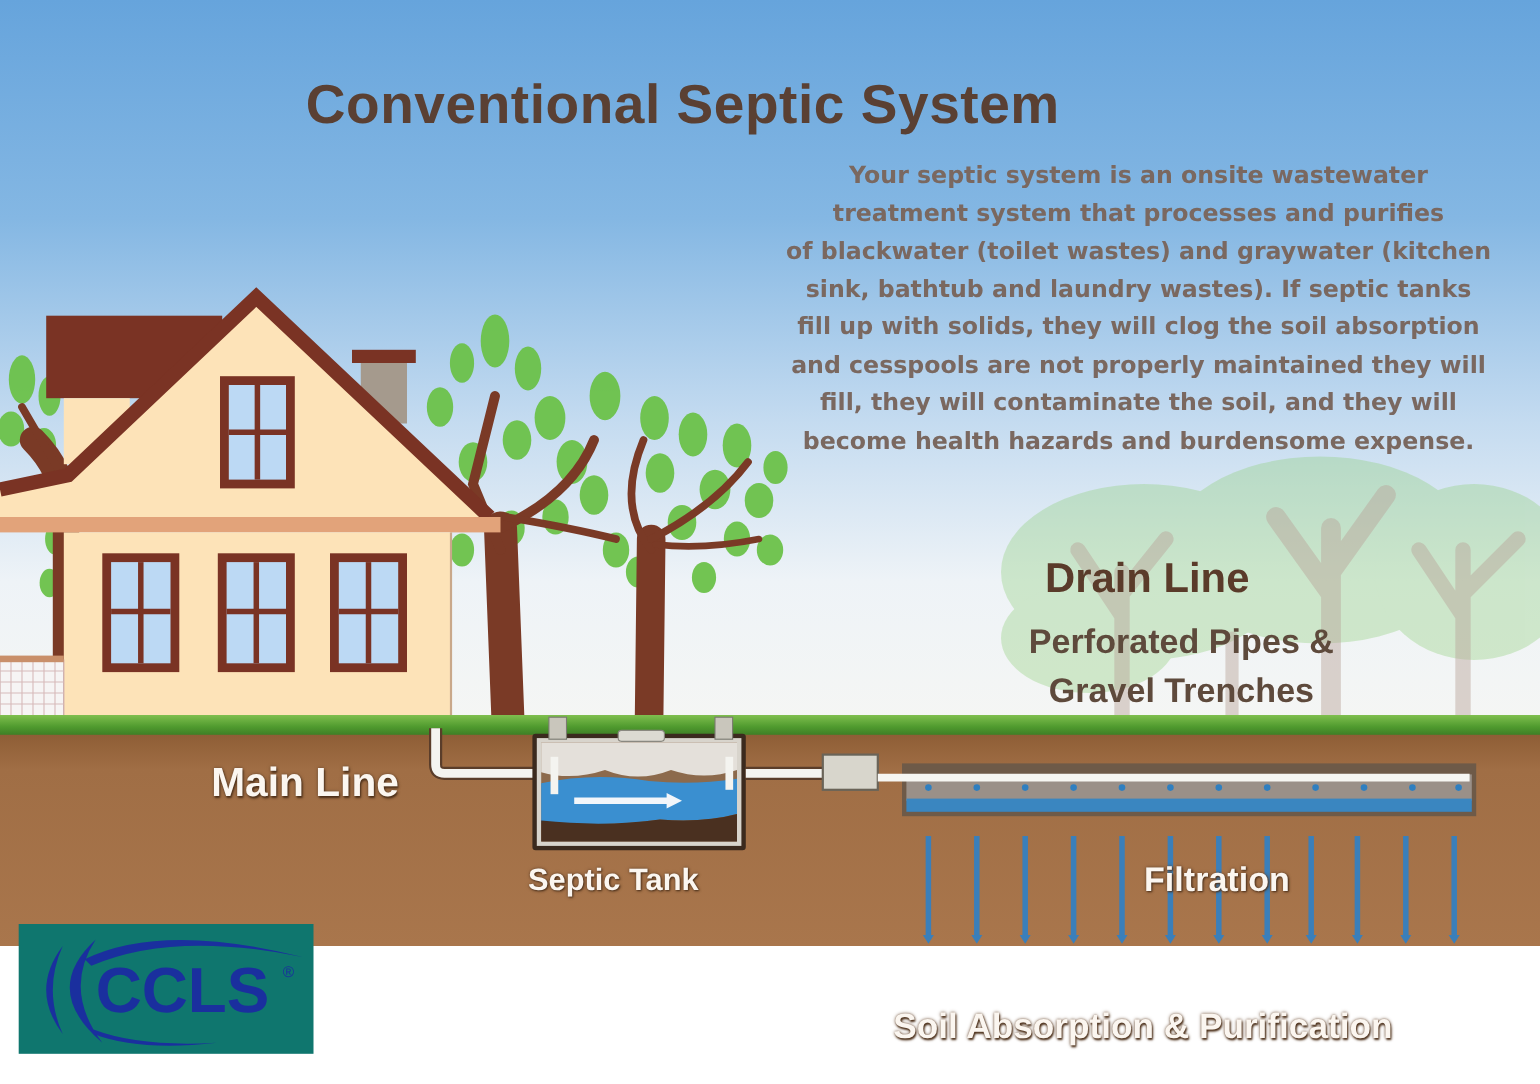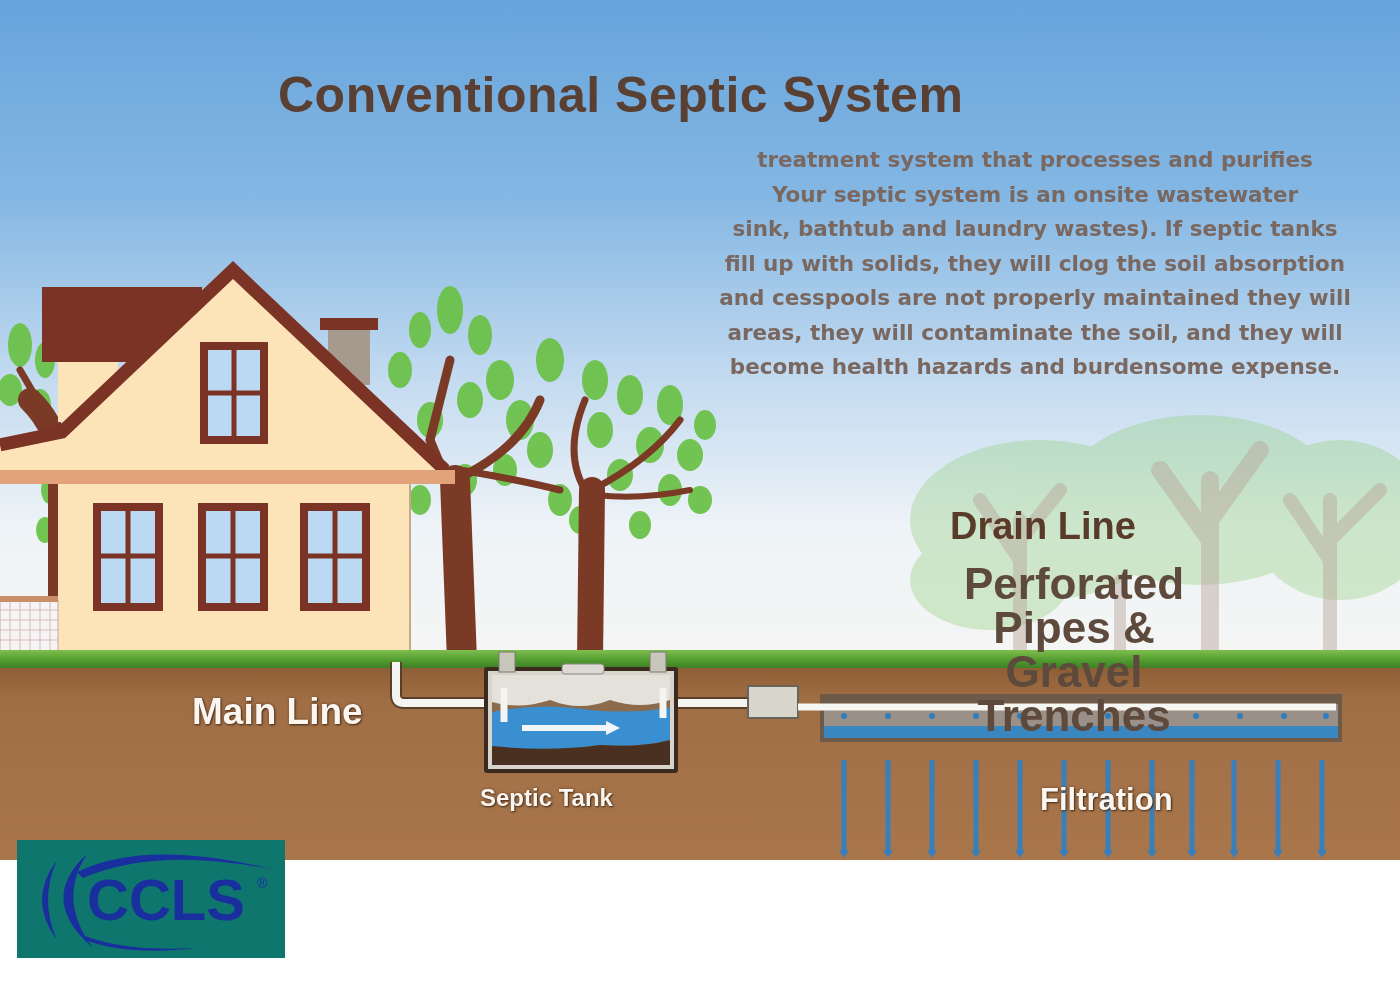--- a/index.html
+++ b/index.html
@@ -10,24 +10,24 @@
   .ground-top { position:absolute; left:0; top:660px; width:1400px; height:200px;
          background:linear-gradient(to bottom, #8a5a32 0%, #a06e45 20%, #a9764c 100%); }
   .ground-deep { position:absolute; left:0; top:820px; width:1400px; height:165px; }
   .grass { position:absolute; left:0; top:650px; width:1400px; height:18px;
          background:linear-gradient(to bottom, #7fbf4e 0%, #4f9a2e 60%, #3f7f26 100%); }
   .title { position:absolute; left:278px; top:66px; font-size:50px; font-weight:bold; color:#5a4033; letter-spacing:0.5px; white-space:nowrap; }
   .desc { position:absolute; left:690px; top:143px; width:690px; text-align:center; font-family:"DejaVu Sans", sans-serif;
           font-weight:bold; font-size:21.5px; line-height:34.5px; color:#7a6860; }
   .desc-line { display:block; white-space:nowrap; }
   .df-title { position:absolute; left:950px; top:505px; font-size:38px; font-weight:bold; color:#5a3b2a; white-space:nowrap; }
-  .df-sub { position:absolute; left:906px; top:562px; width:336px; text-align:center; font-size:44px; font-weight:bold; color:#5e4a3c; line-height:44px; }
+  .df-sub { position:absolute; left:906px; top:562px; width:336px; text-align:center; font-size:31px; font-weight:bold; color:#5e4a3c; line-height:44px; }
   .lbl-white { position:absolute; color:#fbf6f0; font-weight:bold; text-shadow:1px 1px 2px #4a2e18, 0 0 3px #6a4a30; white-space:nowrap; }
   .main-line { left:192px; top:690px; font-size:37px; line-height:44px; }
-  .septic-lbl { left:480px; top:784px; font-size:24px; }
+  .septic-lbl { left:480px; top:784px; font-size:28px; }
   .filtration { left:1008px; top:782px; font-size:31px;margin-left:32px; }
   .soil-lbl { left:812px; top:915px; font-size:32px; }
   .logo { position:absolute; left:17px; top:840px; width:268px; height:118px; background:#0f766e; }
   .svglayer { position:absolute; left:0; top:0; }
 </style>
 </head>
 <body>
 
 <div class="scene">
   <div class="sky"></div>
@@ -233,40 +233,42 @@
       <polygon points="1187,850 1197,850 1192,858"></polygon>
         <polygon points="1229,850 1239,850 1234,858"></polygon>
       <polygon points="1273,850 1283,850 1278,858"></polygon>
         <polygon points="1317,850 1327,850 1322,858"></polygon>
     </g>
   </svg>
 
   <div class="title">Conventional Septic System</div>
 
   <div class="desc">
+    <span class="desc-line">Your septic system is an onsite wastewater</span>
     <span class="desc-line">treatment system that processes and purifies</span>
-    <span class="desc-line">Your septic system is an onsite wastewater</span>
+    <span class="desc-line">of blackwater (toilet wastes) and graywater (kitchen</span>
     <span class="desc-line">sink, bathtub and laundry wastes).  If septic tanks</span>
     <span class="desc-line">fill up with solids, they will clog the soil absorption</span>
     <span class="desc-line">and cesspools are not properly maintained they will</span>
-    <span class="desc-line">areas, they will contaminate the soil, and they will</span>
+    <span class="desc-line">fill, they will contaminate the soil, and they will</span>
     <span class="desc-line">become health hazards and burdensome expense.</span>
   </div>
 
   <div class="df-title">Drain Line</div>
   <div class="df-sub">
     <div>Perforated Pipes &amp;</div>
     <div>Gravel Trenches</div>
   </div>
 
   <div class="lbl-white main-line">
     <div>Main Line</div>
   </div>
   <div class="lbl-white septic-lbl">Septic Tank</div>
   <div class="lbl-white filtration">Filtration</div>
+  <div class="lbl-white soil-lbl">Soil Absorption &amp; Purification</div>
 
   <div class="logo">
     <svg width="268" height="118">
       <path d="M40 20 Q10 60 40 100 Q22 60 40 20 Z" fill="#1a2f9e"></path>
       <path d="M70 14 Q20 60 76 108 Q40 60 70 14 Z" fill="#1a2f9e"></path>
       <path d="M60 32 Q130 -2 258 30 Q140 6 66 38 Z" fill="#1a2f9e"></path>
       <path d="M68 96 Q110 112 180 108 Q110 116 68 100 Z" fill="#1a2f9e"></path>
       <text x="70" y="80" font-family="Liberation Sans, sans-serif" font-weight="bold" font-size="58" fill="#1a2f9e">CCLS</text>
       <text x="240" y="48" font-family="Liberation Sans, sans-serif" font-size="14" fill="#1a2f9e">®</text>
     </svg>

